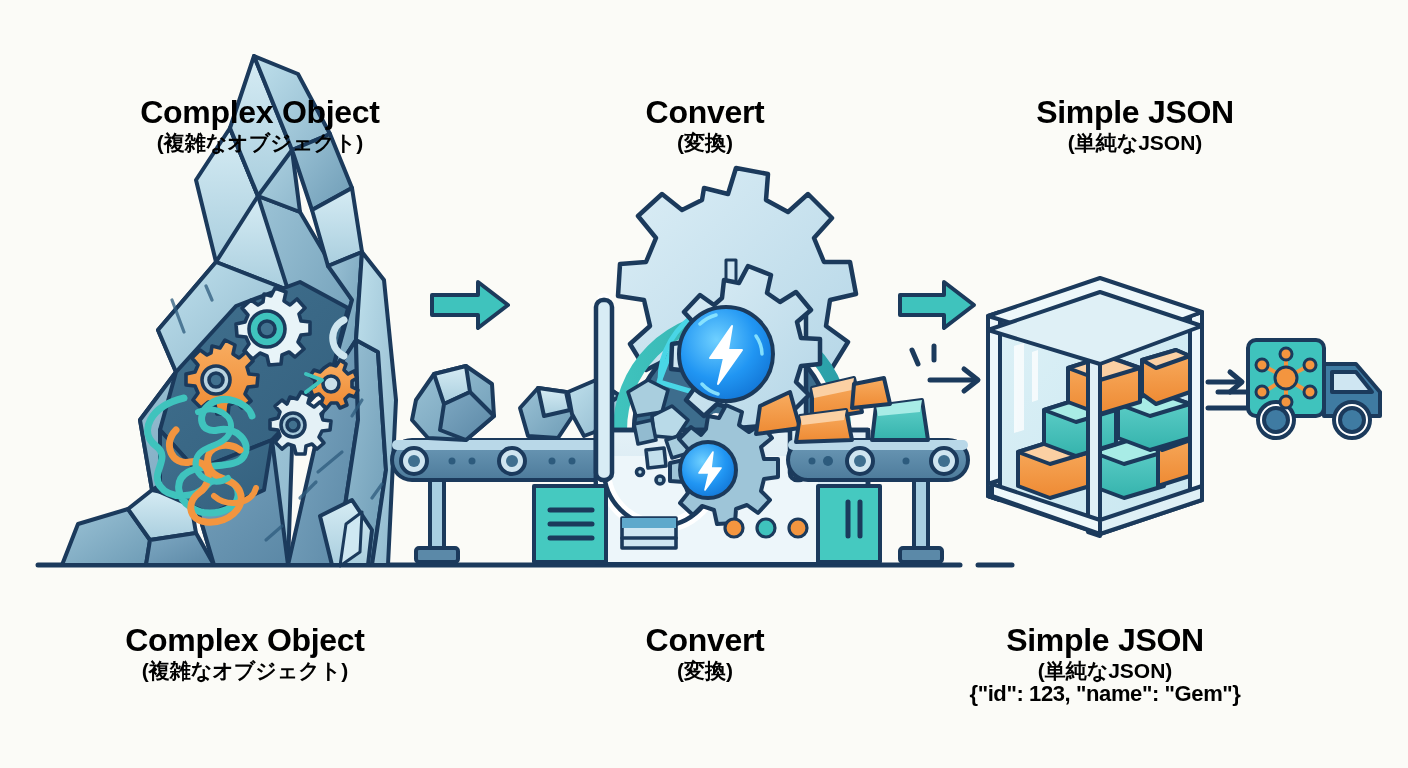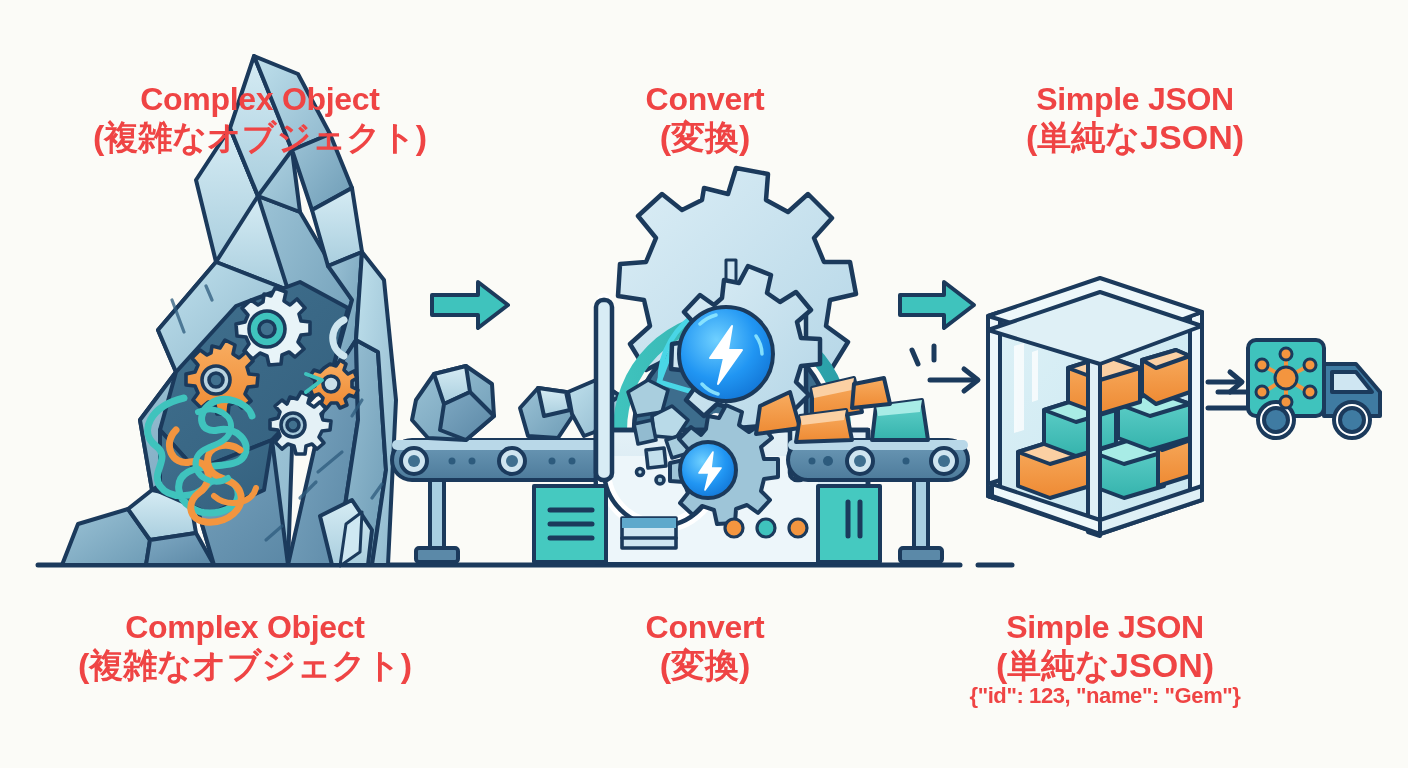--- a/index.html
+++ b/index.html
@@ -4,23 +4,23 @@
 <style>
   html,body{margin:0;padding:0;background:#ffffff;}
   body{
     width:1408px;height:768px;overflow:hidden;position:relative;
     font-family:"Liberation Sans","DejaVu Sans",sans-serif;
     background:#fbfbf7;
   }
   #stage{position:absolute;left:0;top:0;width:1408px;height:768px;}
   #stage > svg{position:absolute;left:0;top:0;}
 
-  .lbl{position:absolute;text-align:center;color:#ef4444;font-weight:bold;line-height:1.12;}
+  .lbl{position:absolute;text-align:center;color:#000000;font-weight:bold;line-height:1.12;margin-top:13px;}
   .lbl .en{font-size:32px;letter-spacing:-0.3px;display:block;}
-  .lbl .jp{font-size:34px;display:block;}
+  .lbl .jp{font-size:21px;display:block;}
   .lbl .code{font-size:22px;display:block;letter-spacing:-0.4px;}
 
   .lbl-top-left   {left:60px;  top:82px;  width:400px;}
   .lbl-top-mid    {left:585px; top:82px;  width:240px;}
   .lbl-top-right  {left:1000px;top:82px;  width:270px;}
 
   .lbl-bot-left   {left:45px;  top:610px; width:400px;}
   .lbl-bot-mid    {left:590px; top:610px; width:230px;}
   .lbl-bot-right  {left:925px; top:610px; width:360px;}
 </style>

